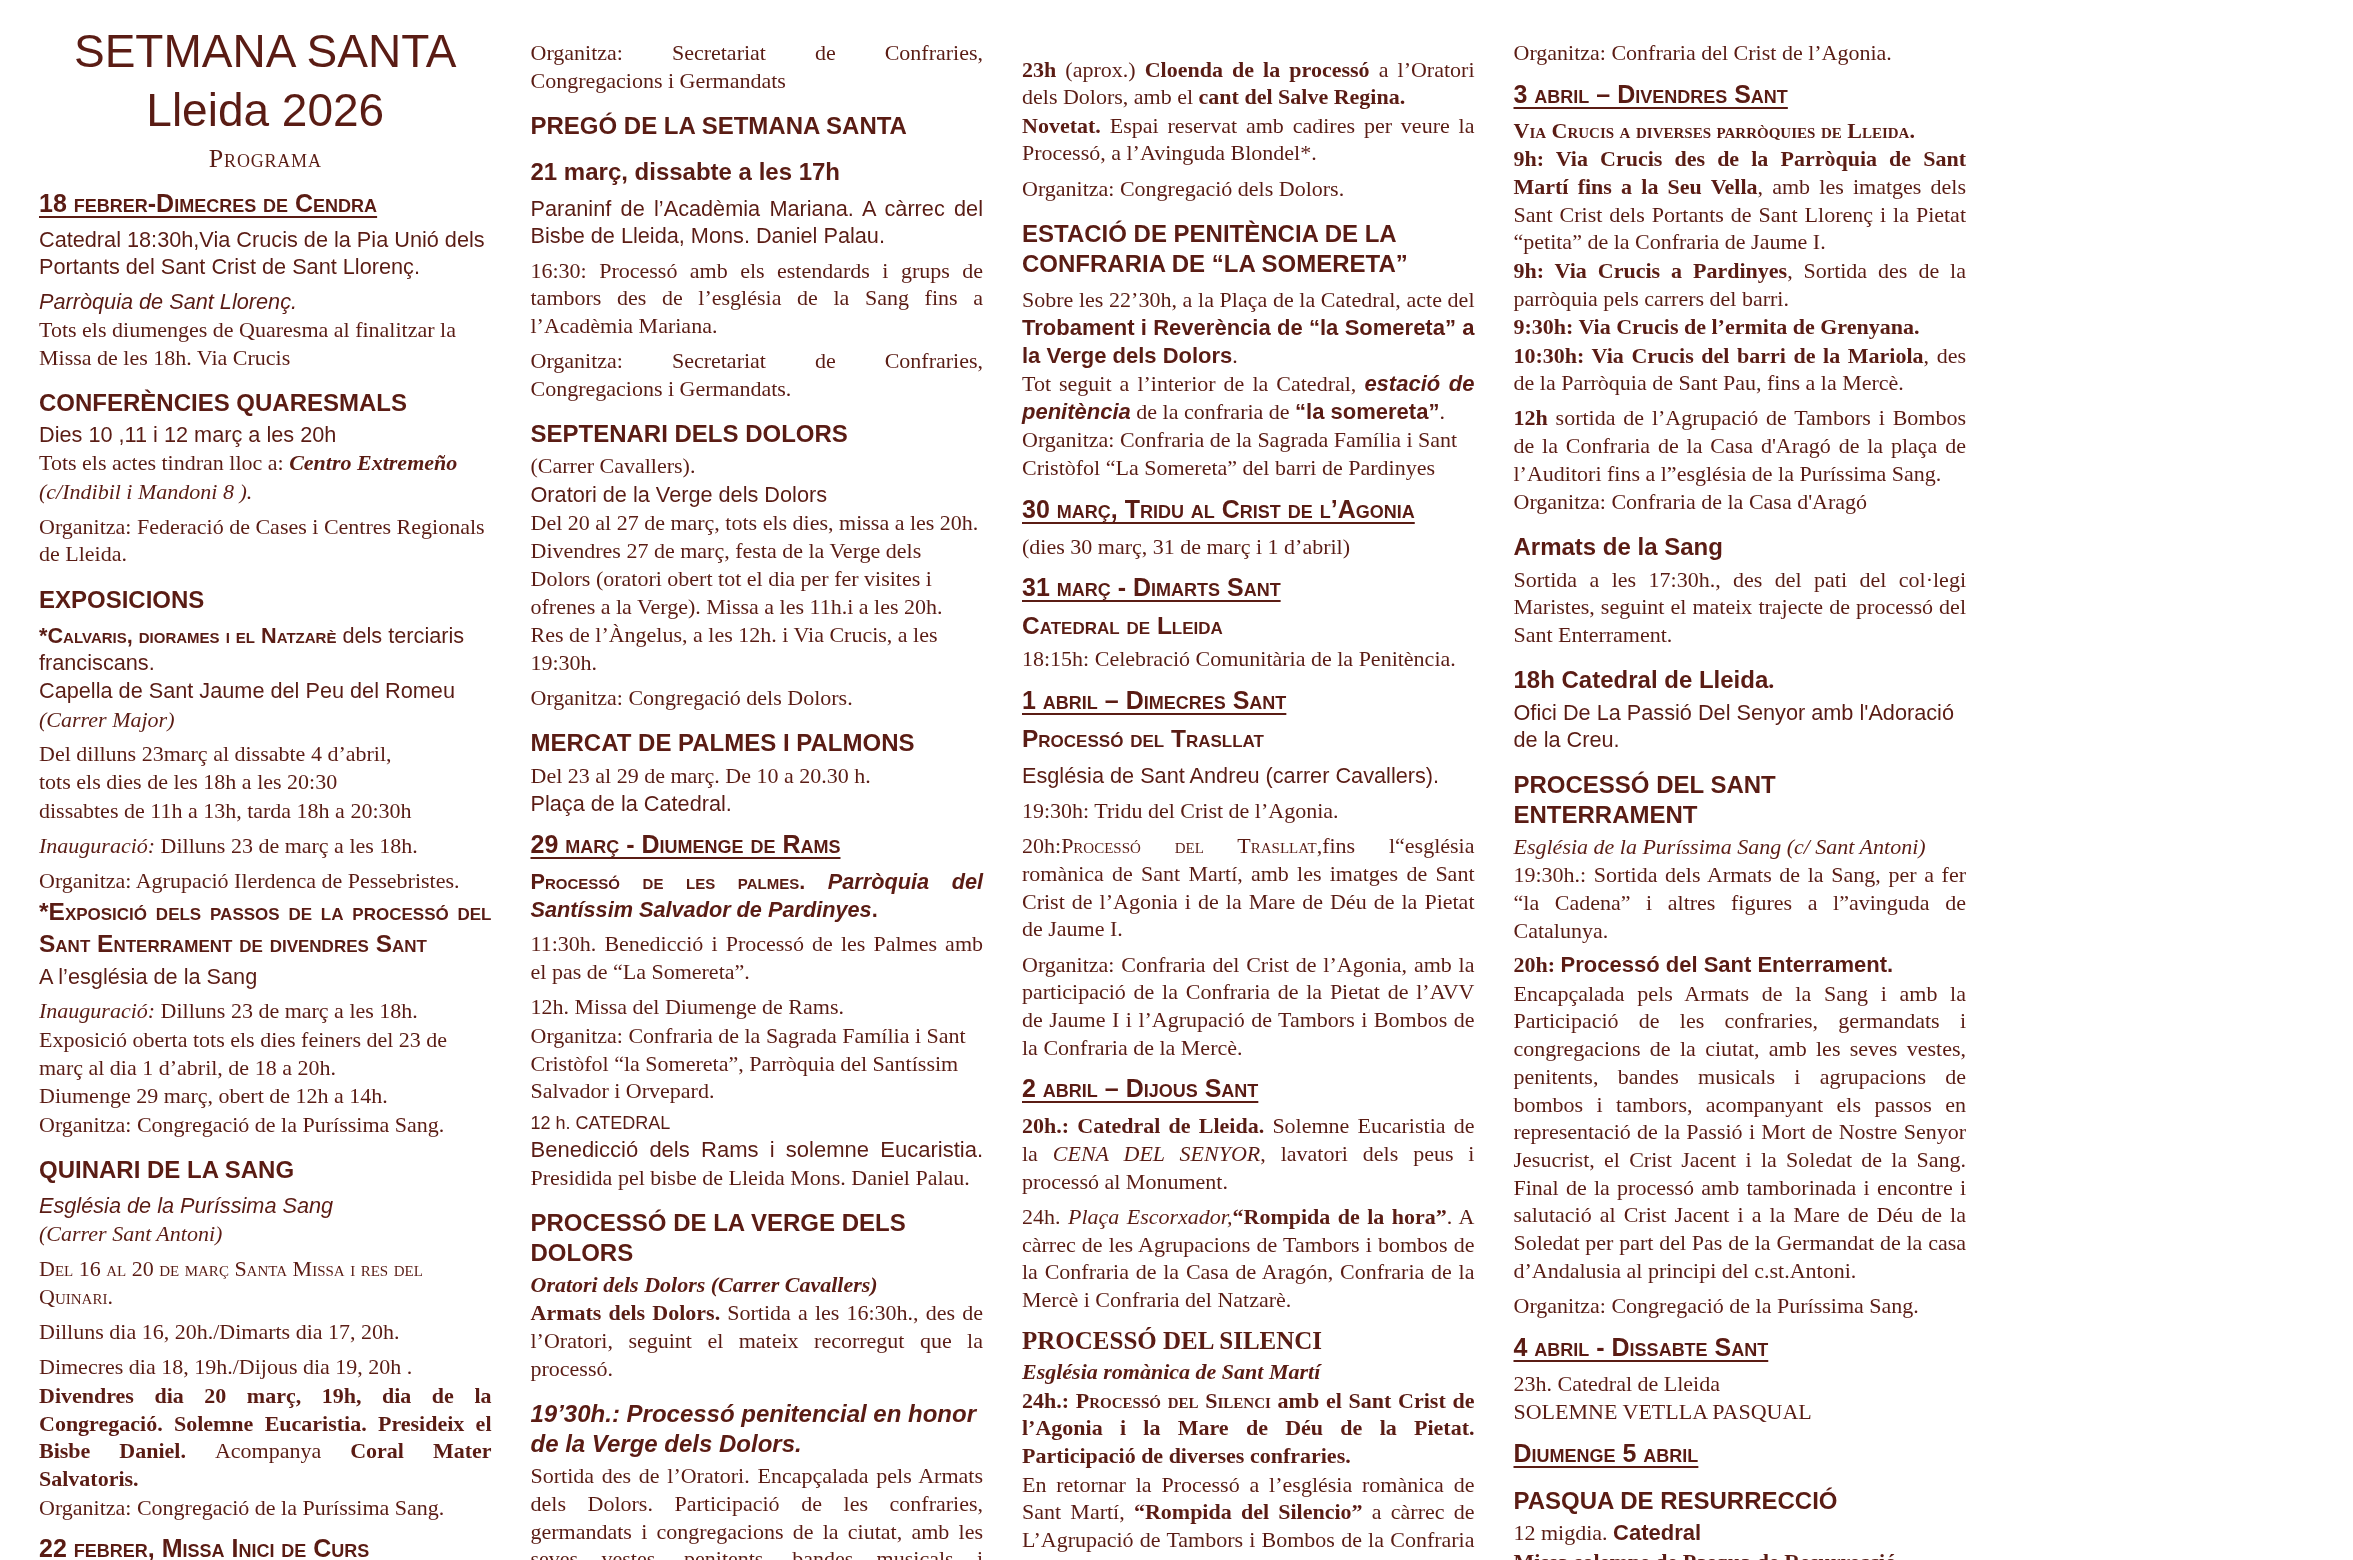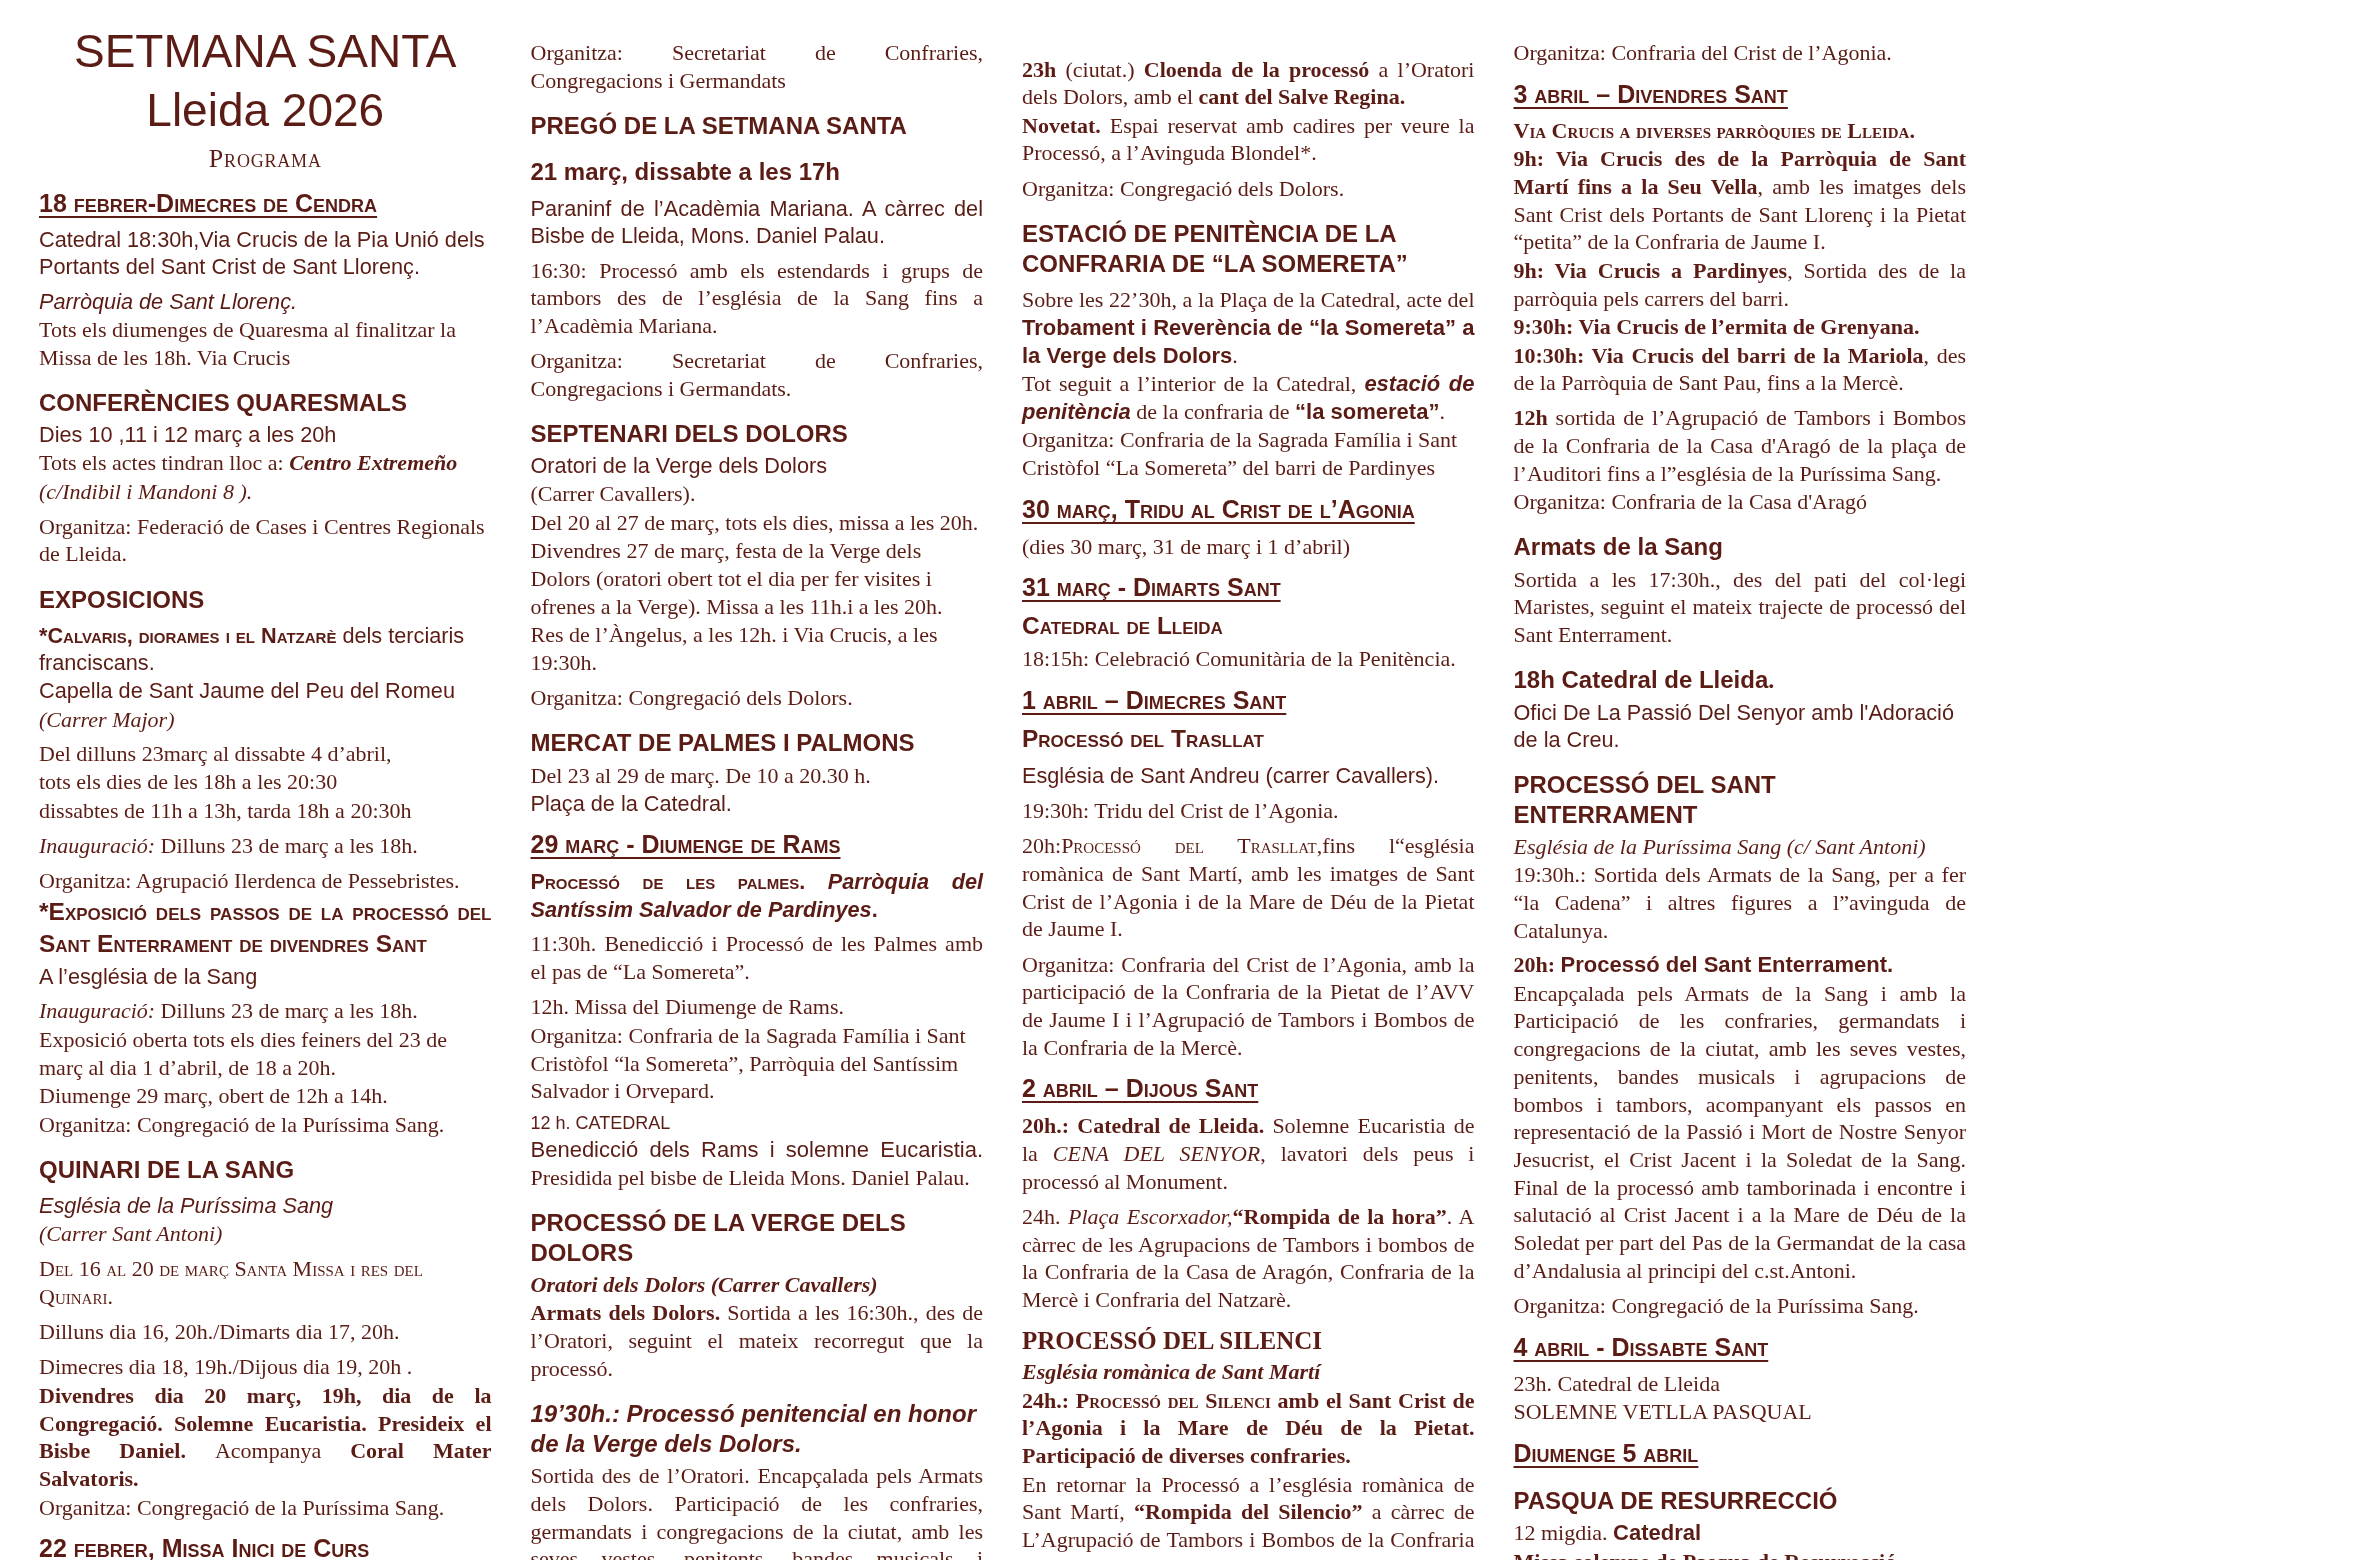--- a/index.html
+++ b/index.html
@@ -103,22 +103,22 @@
       <div class="blk hsans"><span>12h, Catedral</span></div>
     </div>
   <div class="col pad-sm">
       <div class="blk just mt8"><span>Organitza: Secretariat de Confraries, Congregacions i Germandats</span></div>
       <div class="blk hsans"><span>PREGÓ DE LA SETMANA SANTA</span></div>
       <div class="blk hsans"><span>21 març, dissabte a les 17h</span></div>
       <div class="blk bs just"><span>Paraninf de l’Acadèmia Mariana. A càrrec del Bisbe de Lleida, Mons. Daniel Palau.</span></div>
       <div class="blk just"><span>16:30: Processó amb els estendards i grups de tambors des de l’església de la Sang fins a l’Acadèmia Mariana.</span></div>
       <div class="blk just"><span>Organitza: Secretariat de Confraries, Congregacions i Germandats.</span></div>
       <div class="blk hsans"><span>SEPTENARI DELS DOLORS</span></div>
+      <div class="blk m0"><span>(Carrer Cavallers).</span></div>
       <div class="blk bs m0"><span>Oratori de la Verge dels Dolors</span></div>
-      <div class="blk m0"><span>(Carrer Cavallers).</span></div>
       <div class="blk m0"><span>Del 20 al 27 de març, tots els dies, missa a les 20h.</span></div>
       <div class="blk m0"><span>Divendres 27 de març, festa de la Verge dels Dolors (oratori obert tot el dia per fer visites i ofrenes a la Verge). Missa a les 11h.i a les 20h.</span></div>
       <div class="blk m0"><span>Res de l’Àngelus, a les 12h. i Via Crucis, a les 19:30h.</span></div>
       <div class="blk"><span>Organitza: Congregació dels Dolors.</span></div>
       <div class="blk hsans"><span>MERCAT DE PALMES I PALMONS</span></div>
       <div class="blk m0"><span>Del 23 al 29 de març. De 10 a 20.30 h.</span></div>
       <div class="blk bs m0"><span>Plaça de la Catedral.</span></div>
       <div class="blk date"><span>29 març - Diumenge de Rams</span></div>
       <div class="blk bs just"><span class="b sc">Processó de les palmes. </span><span class="b i">Parròquia del Santíssim Salvador de Pardinyes</span><span class="b">.</span></div>
       <div class="blk just"><span>11:30h. Benedicció i Processó de les Palmes amb el pas de “La Somereta”.</span></div>
@@ -127,21 +127,21 @@
       <div class="blk bs lg"><span>12 h. CATEDRAL</span></div>
       <div class="blk just m0"><span class="sans">Benedicció dels Rams i solemne Eucaristia. </span><span>Presidida pel bisbe de Lleida Mons. Daniel Palau.</span></div>
       <div class="blk hsans"><span>PROCESSÓ DE LA VERGE DELS DOLORS</span></div>
       <div class="blk m0"><span class="b i">Oratori dels Dolors (Carrer Cavallers)</span></div>
       <div class="blk just m0"><span class="b">Armats dels Dolors. </span><span>Sortida a les 16:30h., des de l’Oratori, seguint el mateix recorregut que la processó.</span></div>
       <div class="blk hsans i"><span>19’30h.: Processó penitencial en honor de la Verge dels Dolors.</span></div>
       <div class="blk just m0"><span>Sortida des de l’Oratori. Encapçalada pels Armats dels Dolors. Participació de les confraries, germandats i congregacions de la ciutat, amb les seves vestes, penitents, bandes musicals i agrupacions de bombos i tambors. Acompanyen els passos en representació dels Set Dolors de la Mare de Déu.</span></div>
       <div class="blk just"><span>Final del recorregut, trobament del Natzarè amb la Mare de Déu dels Dolors. (Cruïlla avda. Blondel i c/Cavallers).</span></div>
     </div>
   <div class="col pad-lg">
-      <div class="blk just mt8"><span class="b">23h</span><span> (ciutat.) </span><span class="b">Cloenda de la processó</span><span> a l’Oratori dels Dolors, amb el </span><span class="b">cant del Salve Regina.</span></div>
+      <div class="blk just mt8"><span class="b">23h</span><span> (aprox.) </span><span class="b">Cloenda de la processó</span><span> a l’Oratori dels Dolors, amb el </span><span class="b">cant del Salve Regina.</span></div>
       <div class="blk just m0"><span class="b">Novetat.</span><span> Espai reservat amb cadires per veure la Processó, a l’Avinguda Blondel*.</span></div>
       <div class="blk"><span>Organitza: Congregació dels Dolors.</span></div>
       <div class="blk hsans"><span>ESTACIÓ DE PENITÈNCIA DE LA CONFRARIA DE “LA SOMERETA”</span></div>
       <div class="blk just"><span>Sobre les 22’30h, a la Plaça de la Catedral, acte del </span><span class="sans b">Trobament i Reverència de “la Somereta” a la Verge dels Dolors</span><span>.</span></div>
       <div class="blk just m0"><span>Tot seguit a l’interior de la Catedral, </span><span class="sans b i">estació de penitència</span><span> de la confraria de </span><span class="sans b">“la somereta”</span><span>.</span></div>
       <div class="blk m0"><span>Organitza: Confraria de la Sagrada Família i Sant Cristòfol “La Somereta” del barri de Pardinyes</span></div>
       <div class="blk date"><span>30 març, Tridu al Crist de l’Agonia</span></div>
       <div class="blk"><span>(dies 30 març, 31 de març i 1 d’abril)</span></div>
       <div class="blk date"><span>31 març - Dimarts Sant</span></div>
       <div class="blk hsanssc"><span>Catedral de Lleida</span></div>

